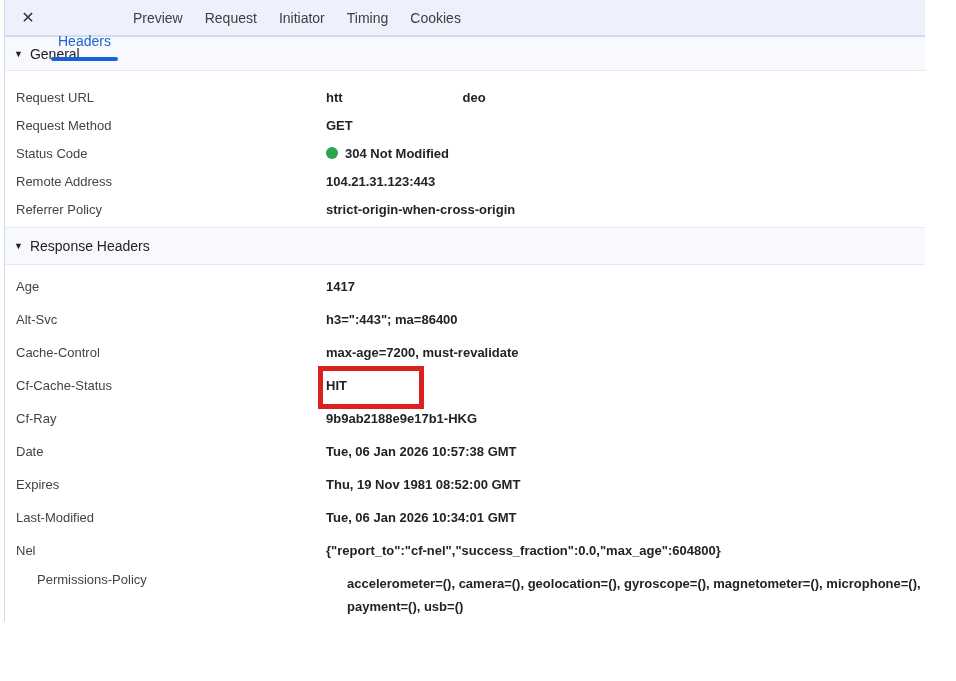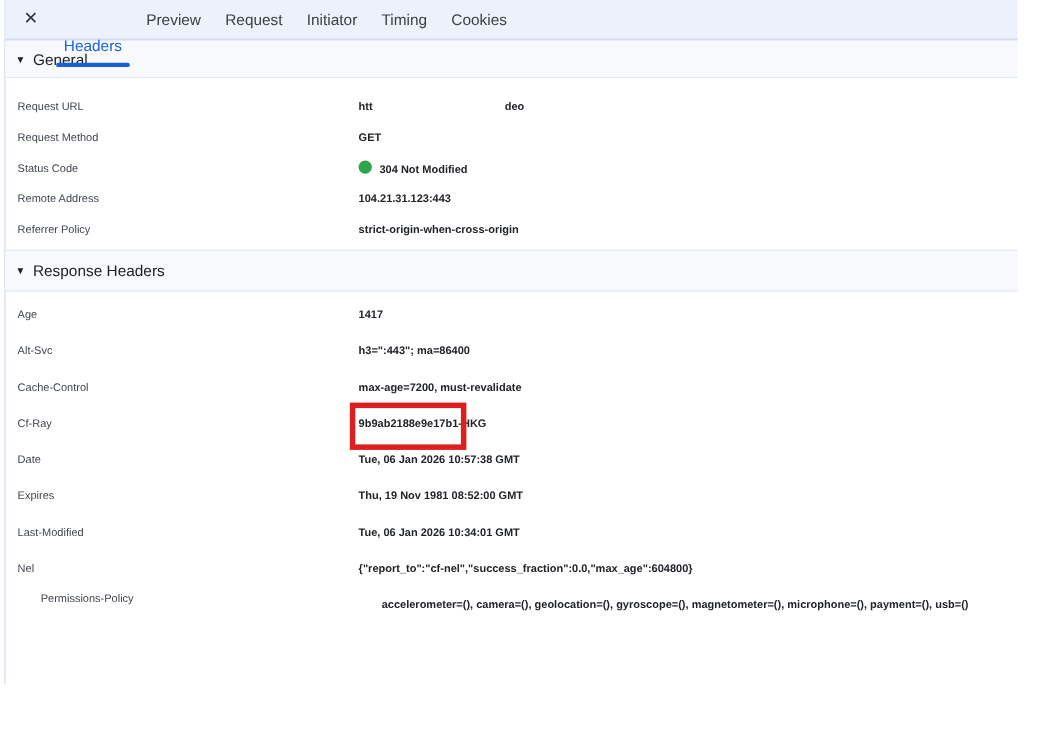--- a/index.html
+++ b/index.html
@@ -79,21 +79,21 @@
     font-size: 9px;
     margin-right: 7px;
     color: #202124;
   }
   
   .g-rows { padding-top: 12px; }
   .r-rows { padding-top: 5px; }
   .row {
     display: flex;
     align-items: center;
-    font-size: 10px;
+    font-size: 13px;
   }
   .g-rows .row { height: 28px; }
   .r-rows .row { height: 33px; }
   .row .k {
     width: 321px;
     padding-left: 11px;
     flex: 0 0 321px;
     color: var(--label, #3f454d);
   }
   .row .v {
@@ -188,20 +188,24 @@
     </div>
     <div class="row">
       <span class="k">Alt-Svc</span>
       <span class="v">h3=":443"; ma=86400</span>
     </div>
     <div class="row">
       <span class="k">Cache-Control</span>
       <span class="v">max-age=7200, must-revalidate</span>
     </div>
     <div class="row">
+      <span class="k">Cf-Cache-Status</span>
+      <span class="v">HIT</span>
+    </div>
+    <div class="row">
       <span class="k">Cf-Ray</span>
       <span class="v">9b9ab2188e9e17b1-HKG</span>
     </div>
     <div class="row">
       <span class="k">Date</span>
       <span class="v">Tue, 06 Jan 2026 10:57:38 GMT</span>
     </div>
     <div class="row">
       <span class="k">Expires</span>
       <span class="v">Thu, 19 Nov 1981 08:52:00 GMT</span>

